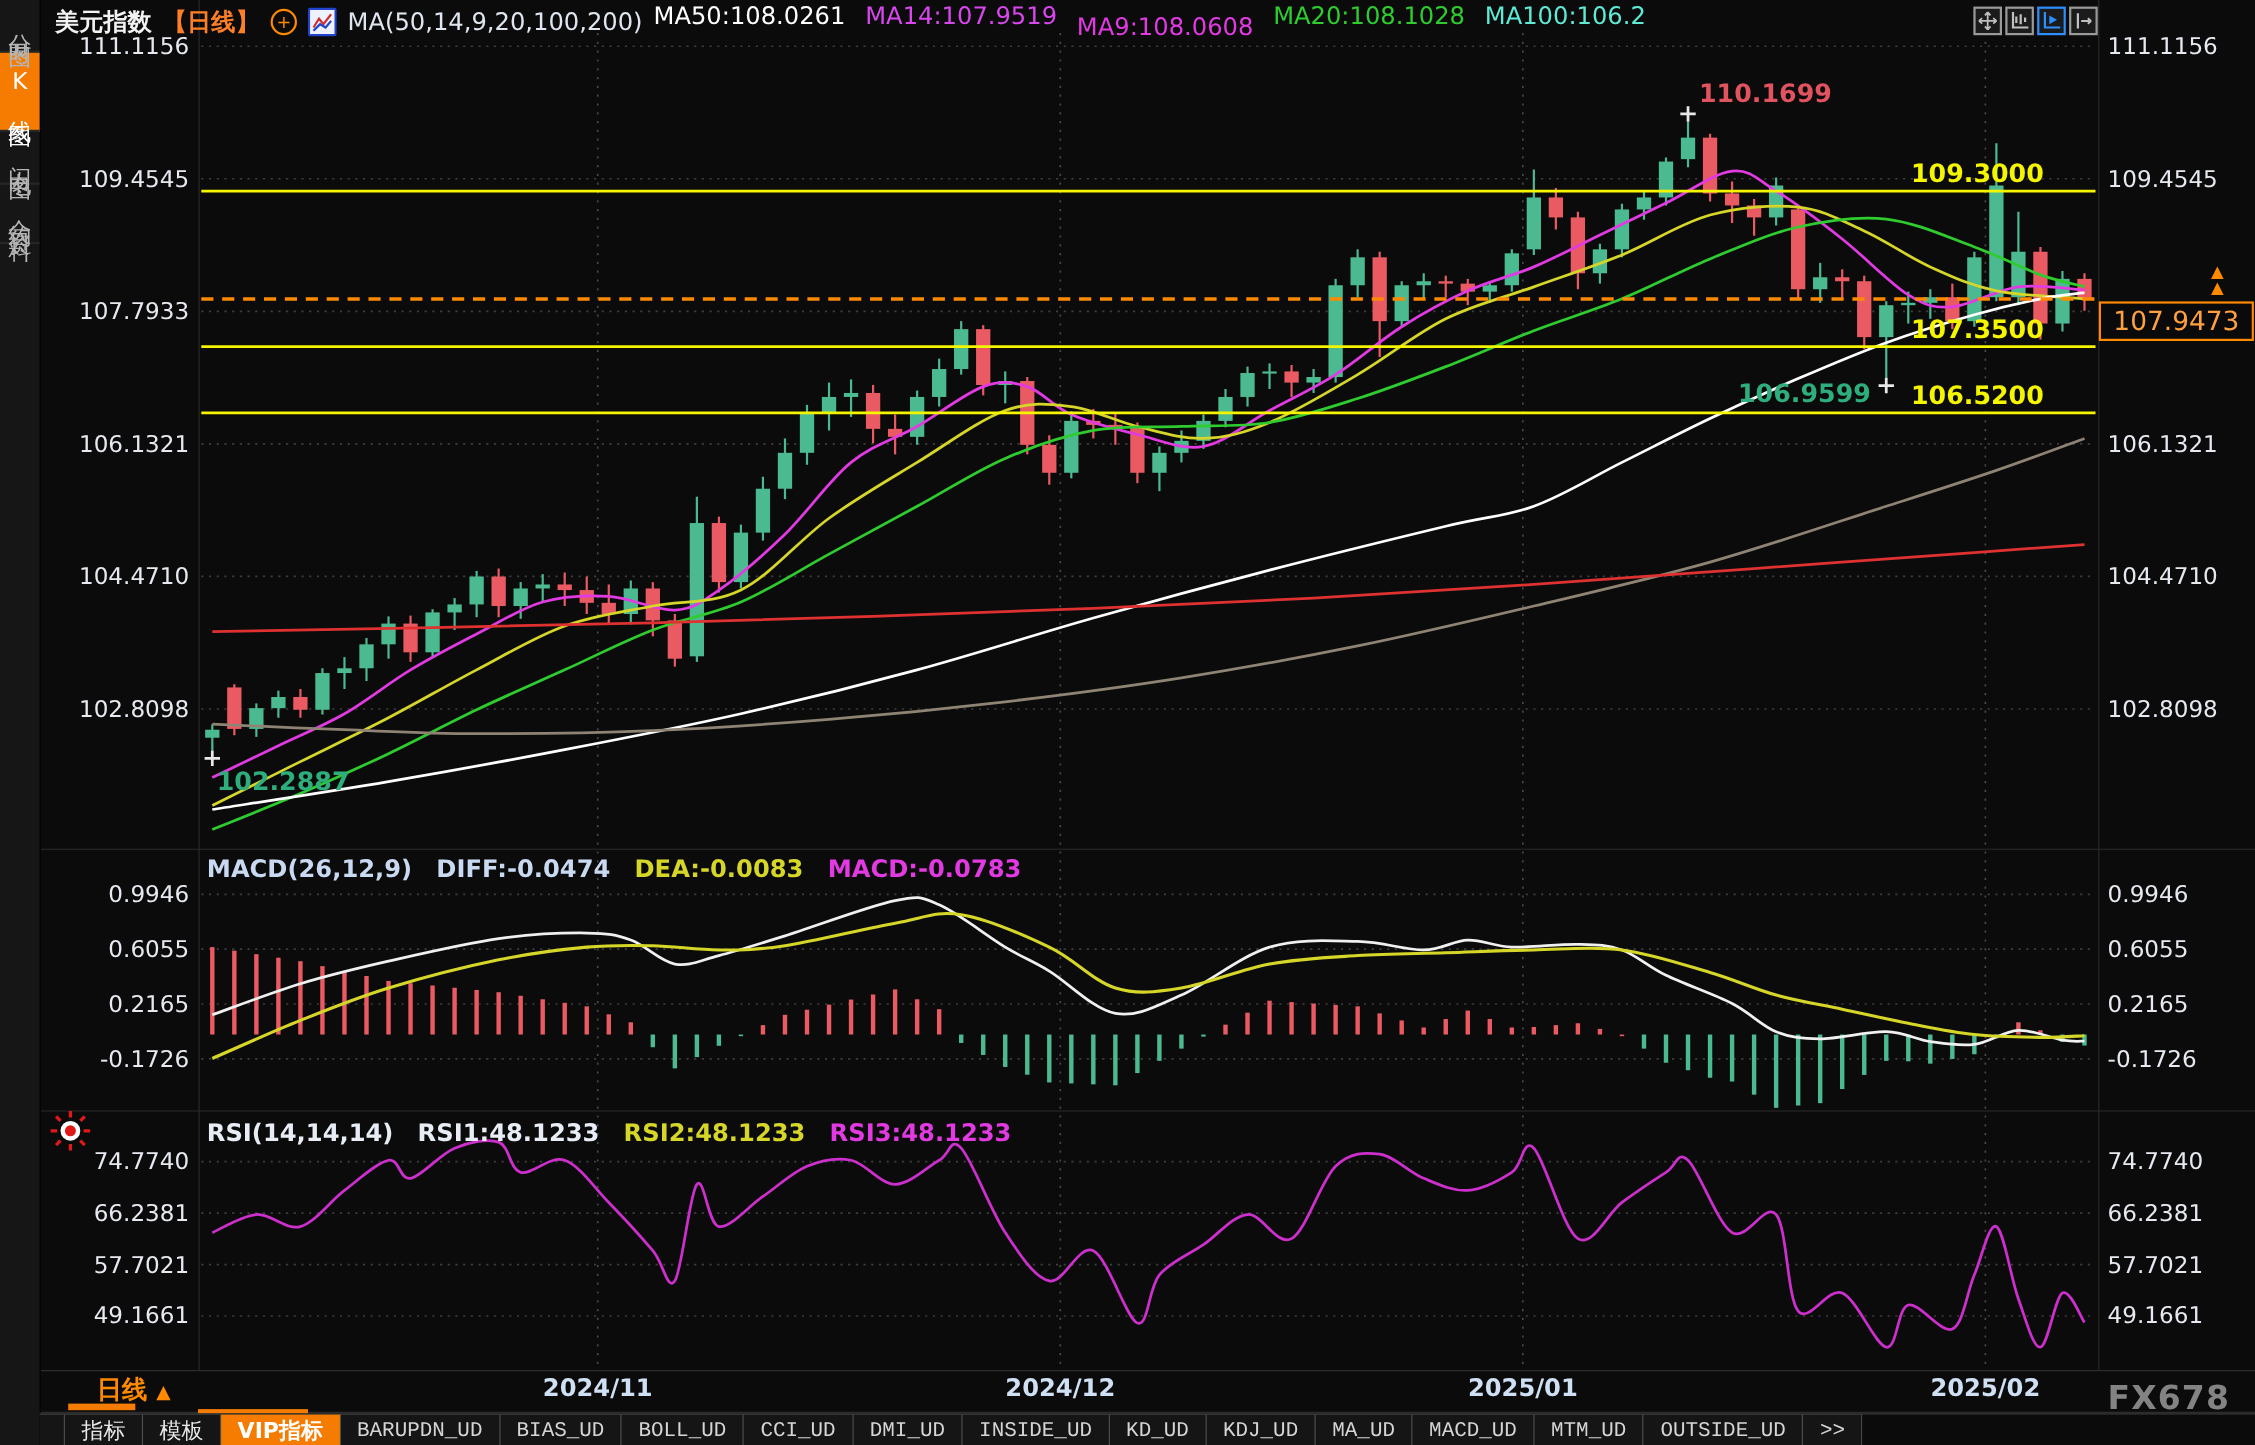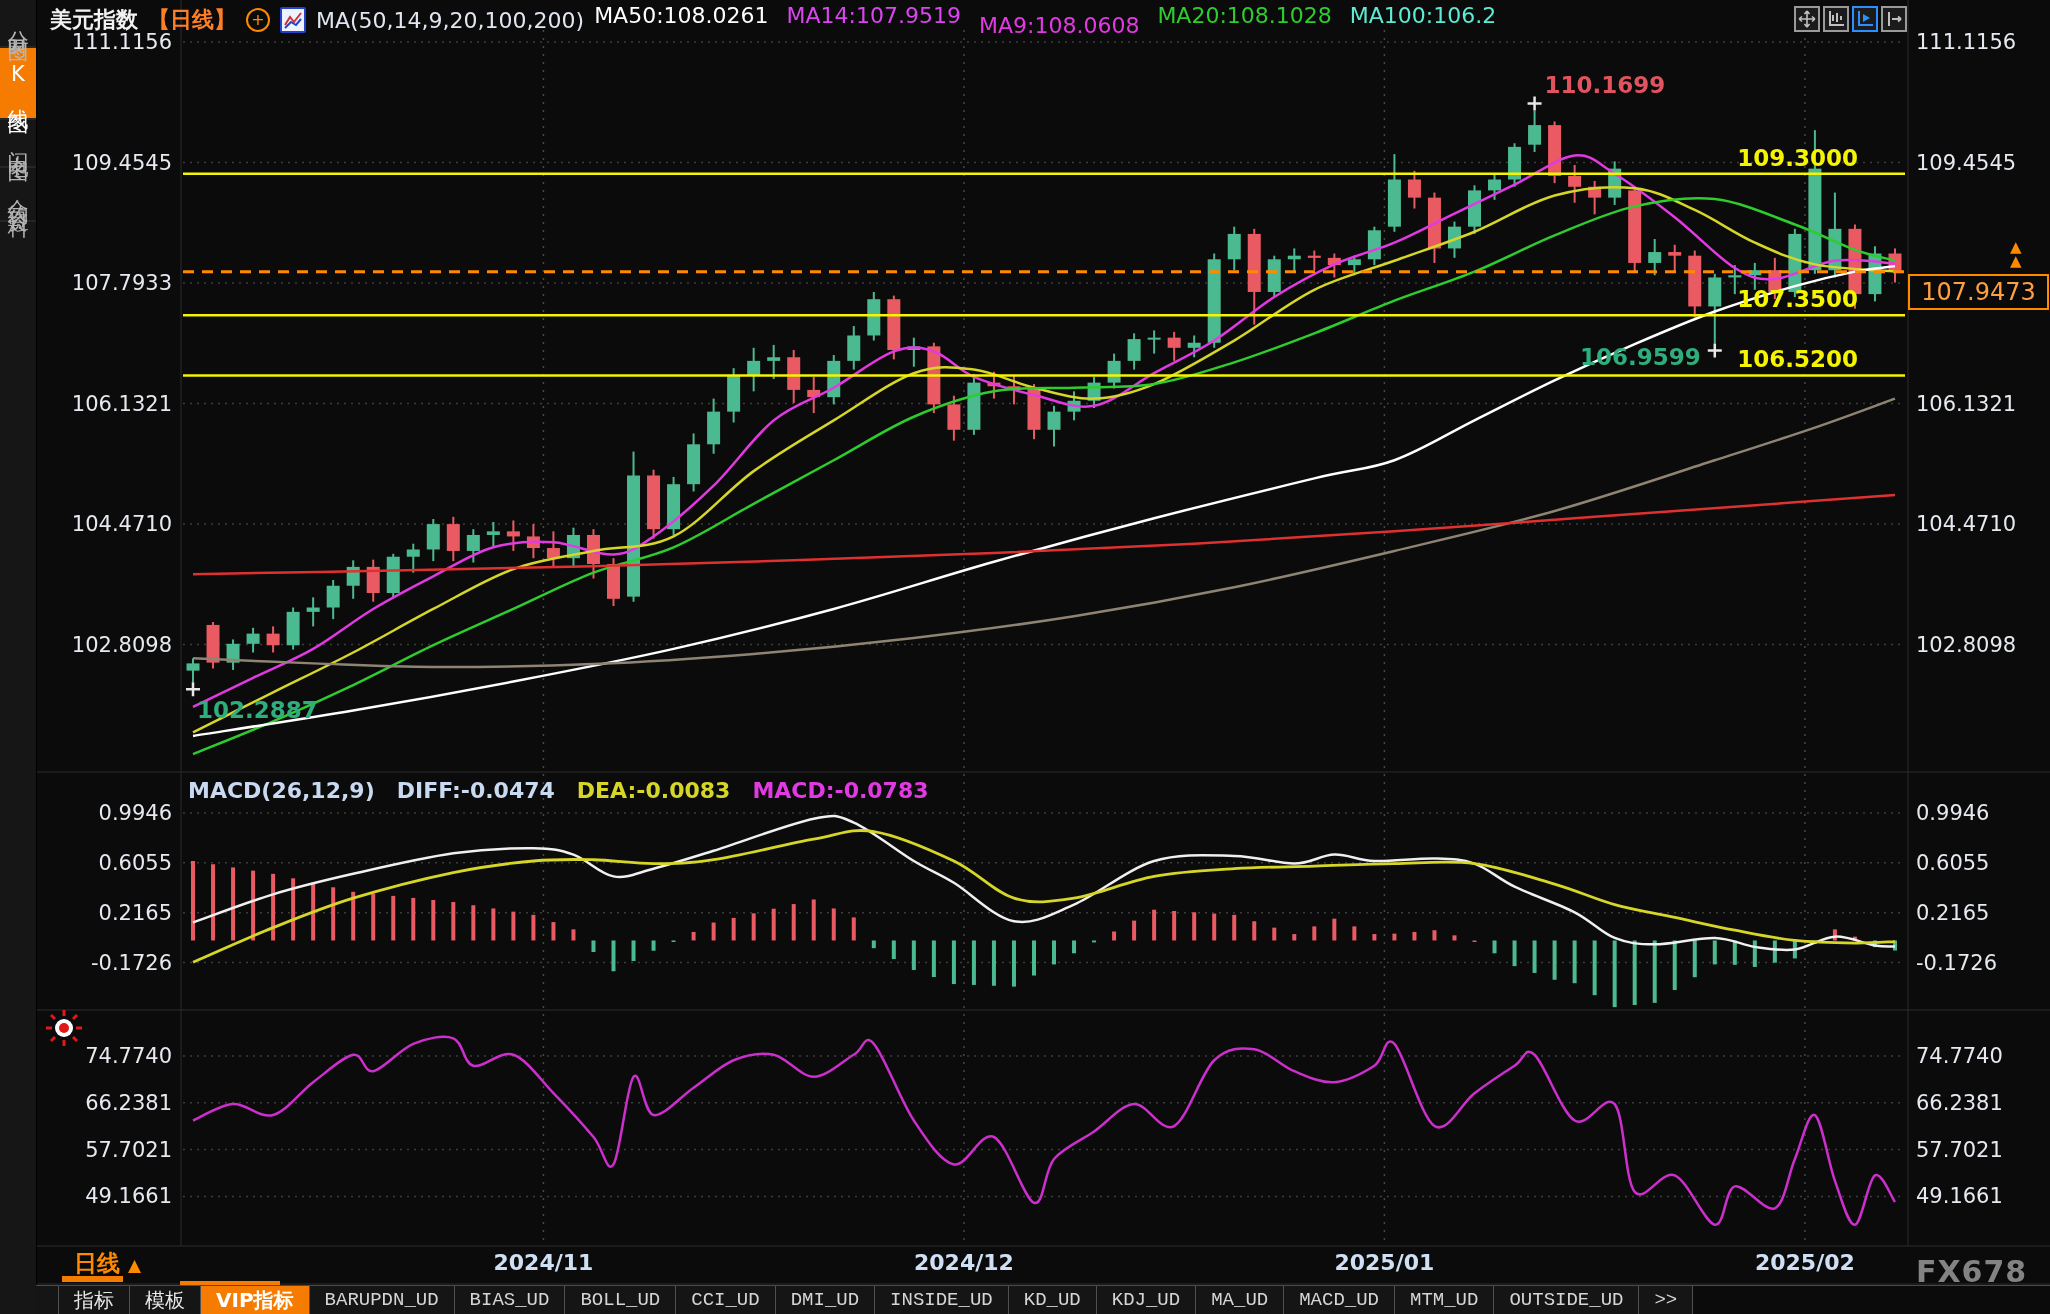--- a/index.html
+++ b/index.html
@@ -26,21 +26,21 @@
         display:flex;align-items:center;justify-content:center;cursor:pointer;}
   .hbtn.blue{border-color:#2b8fff;}
   
   .tick{position:absolute;font-size:21px;color:#e6e9ef;transform:translateY(-50%);white-space:nowrap;}
   .tick.left{right:1880px;text-align:right;}
   .tick.right{left:1916px;}
   
   .panel-head{position:absolute;left:188px;display:flex;gap:22px;font-size:22px;font-weight:700;}
   
   .xlab{position:absolute;top:1250px;transform:translateX(-50%);font-size:22px;font-weight:700;color:#cfe0f5;}
-  #period-label{position:absolute;left:74px;top:1248px;color:#ff8a00;font-size:23px;font-weight:bold;cursor:pointer;}
+  #period-label{position:absolute;left:88px;top:1248px;color:#ff8a00;font-size:23px;font-weight:bold;cursor:pointer;}
   #period-label .tri{font-size:17px;margin-left:8px;}
   #watermark{position:absolute;left:1916px;top:1254px;font-size:30px;font-weight:bold;color:#999;opacity:.85;letter-spacing:1px;}
   
   #px-box{position:absolute;left:1908px;top:274px;width:137px;height:32px;border:2px solid #ff8a00;
           background:#0a0a0a;color:#ffa040;font-size:24px;display:flex;align-items:center;justify-content:center;}
   #px-arrows{position:absolute;left:2010px;top:240px;color:#ff8a00;font-size:15px;line-height:.95;text-align:center;}
   
   .scrollmark{position:absolute;background:#f57c00;}
   
   #toolbar{position:absolute;left:36px;right:0;bottom:0;height:28px;background:#151515;border-top:1px solid #4a4a4a;
@@ -476,20 +476,26 @@
       <div class="tick right" style="top: 1196.4px;">49.1661</div>
     </div>
 
   <div class="panel-head" style="top:778px;">
     <span style="color:#c9d9f2">MACD(26,12,9)</span>
     <span style="color:#c9d9f2">DIFF:-0.0474</span>
     <span style="color:#d6d629">DEA:-0.0083</span>
     <span style="color:#e23ae2">MACD:-0.0783</span>
   </div>
 
+  <div class="panel-head" style="top:1018px;">
+    <span style="color:#e8edf5">RSI(14,14,14)</span>
+    <span style="color:#e8edf5">RSI1:48.1233</span>
+    <span style="color:#d6d629">RSI2:48.1233</span>
+    <span style="color:#e23ae2">RSI3:48.1233</span>
+  </div>
 
   <svg id="rsi-alert" width="40" height="40" viewBox="0 0 40 40">
     <g stroke="#e01818" stroke-width="3">
       <line x1="20" y1="2" x2="20" y2="8"></line>
         <line x1="20" y1="32" x2="20" y2="38"></line>
       <line x1="2" y1="20" x2="8" y2="20"></line>
         <line x1="32" y1="20" x2="38" y2="20"></line>
       <line x1="7" y1="7" x2="11" y2="11"></line>
         <line x1="29" y1="29" x2="33" y2="33"></line>
       <line x1="33" y1="7" x2="29" y2="11"></line>

